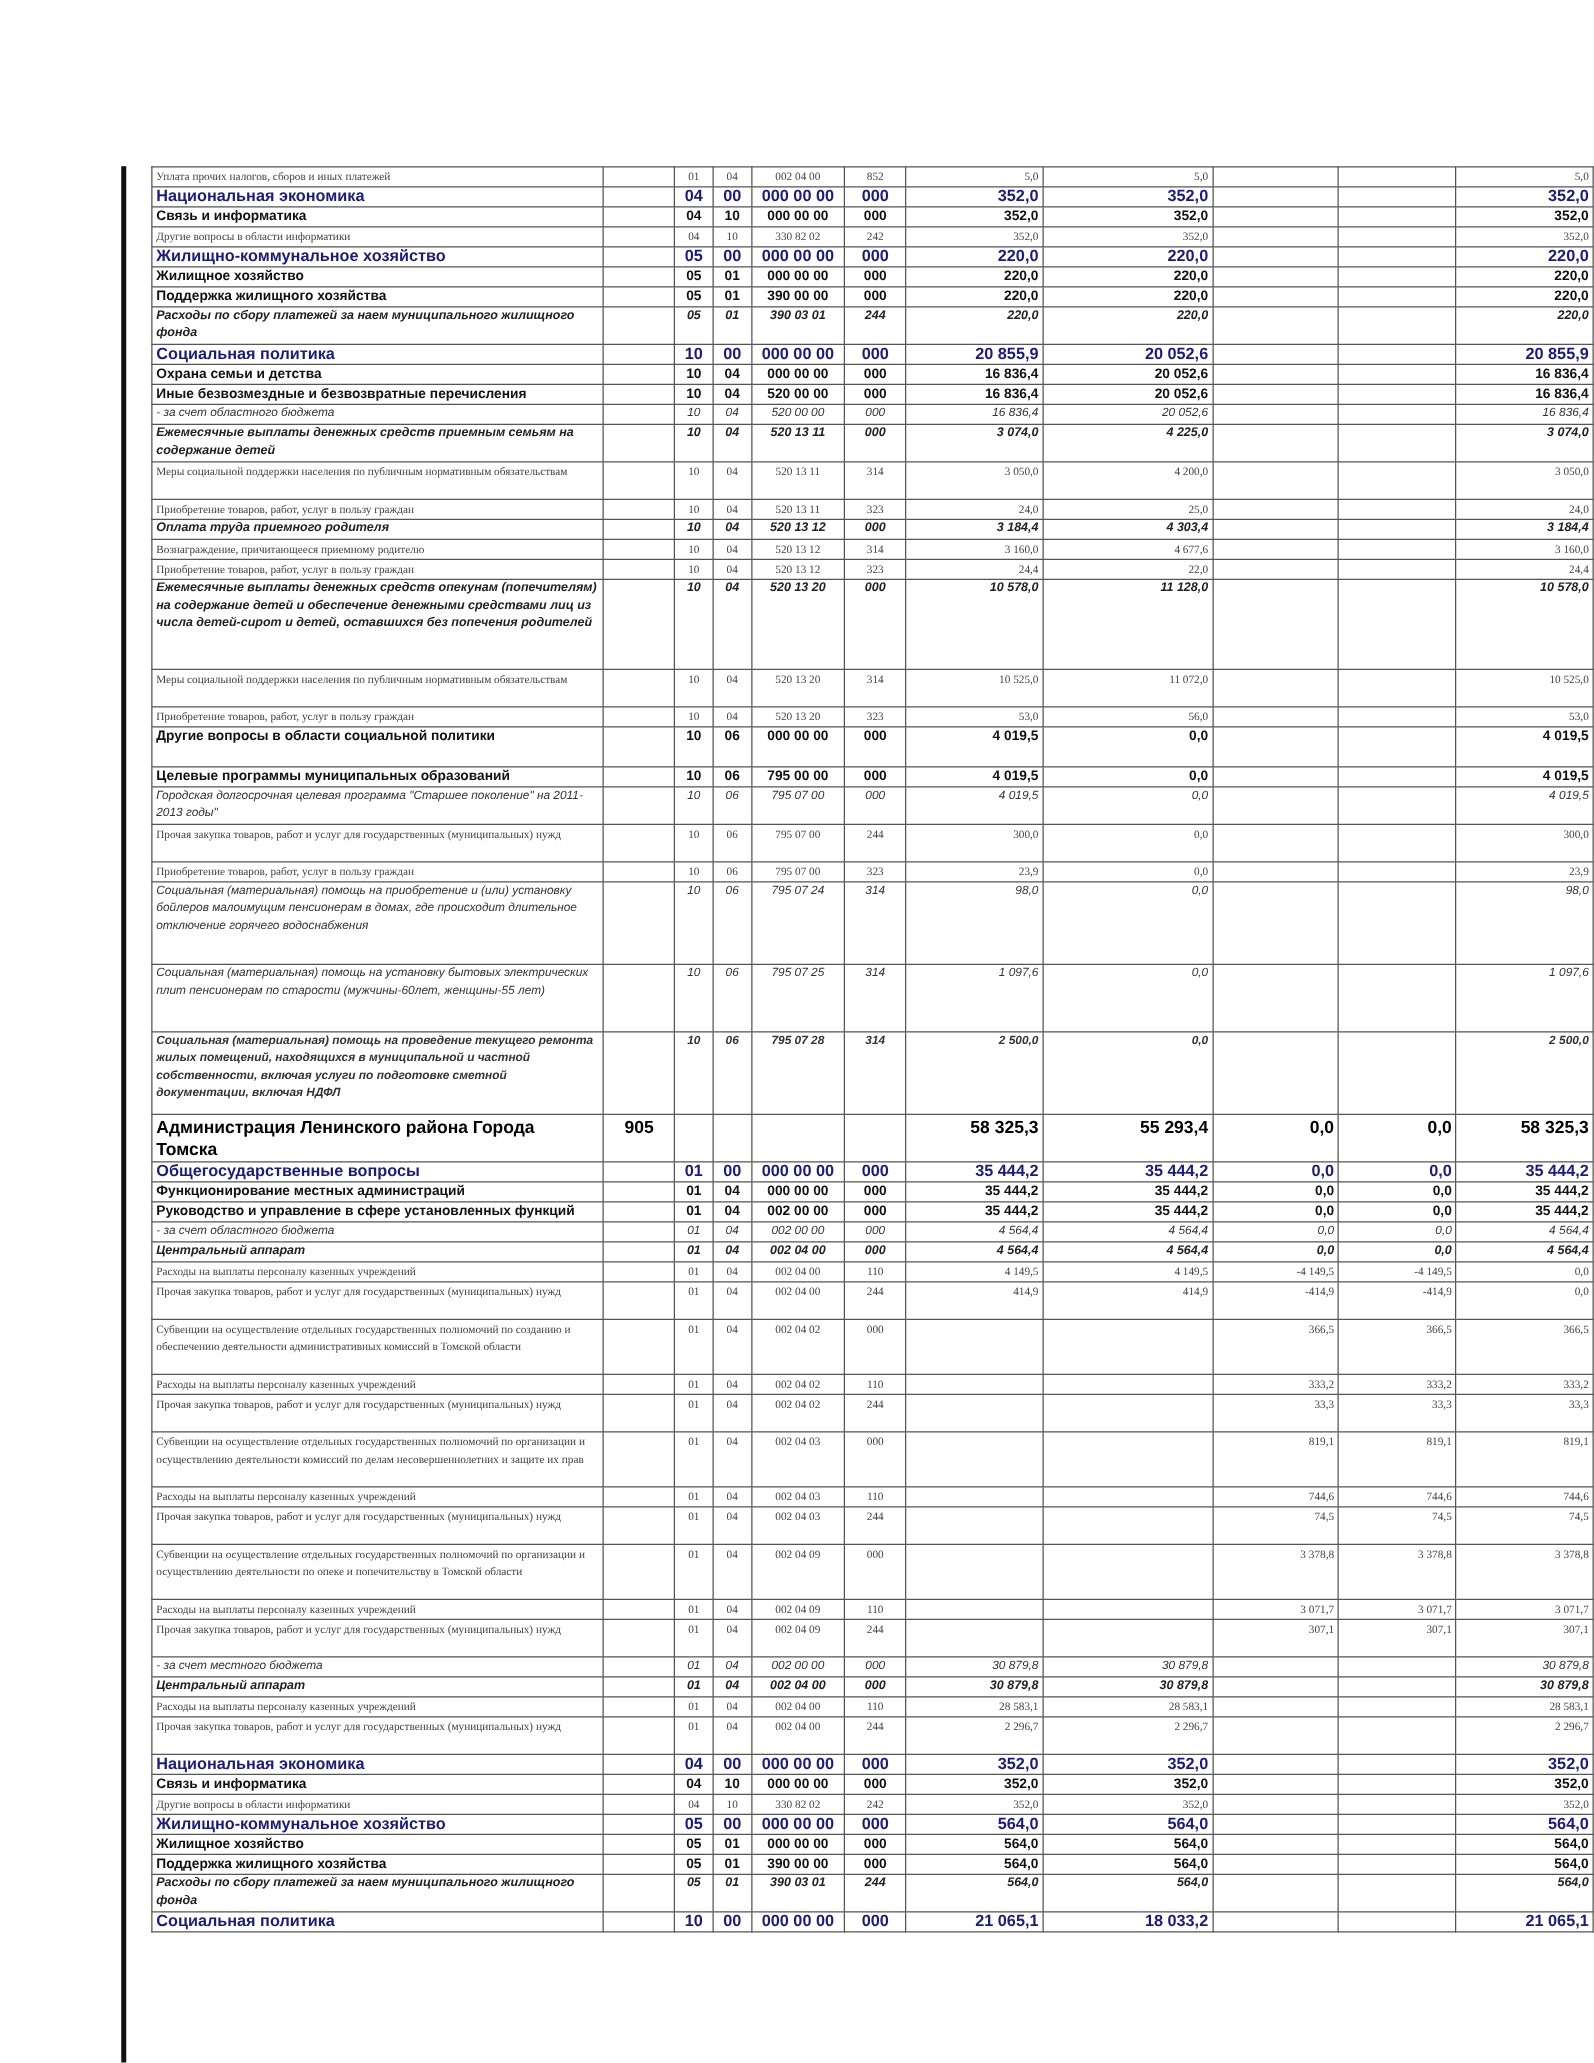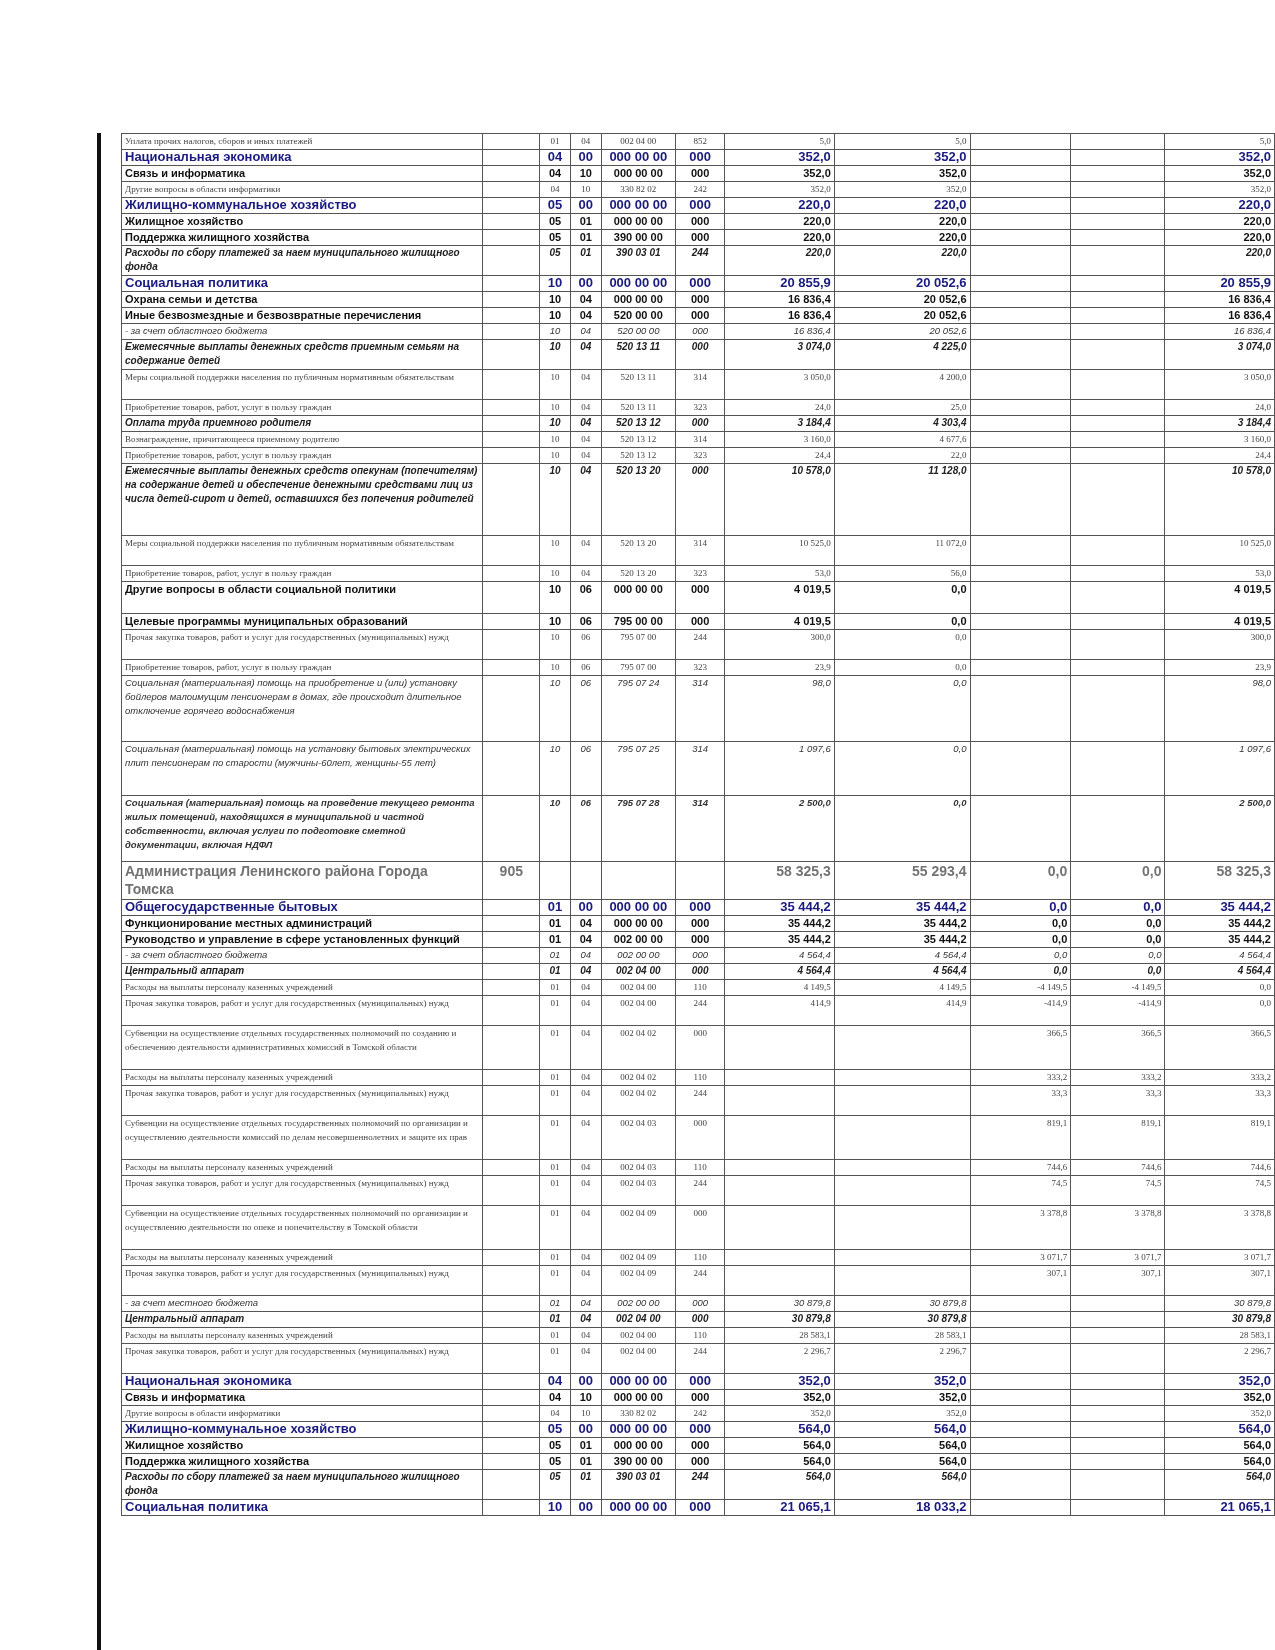--- a/index.html
+++ b/index.html
@@ -22,21 +22,21 @@
   col.c-v5 { width: 100px; }
   td.num { text-align: right; }
   td.code { text-align: center; }
   td.thick-l { border-left: 3px solid #111; }
   td.idx { position: relative; margin-left: 25px; }
   tr.lvl-detail td { font-family: "Liberation Serif", serif; font-size: 9px; color: #444; }
   tr.lvl-italic td { font-style: italic; color: #333; font-size: 9.5px; }
   tr.lvl-bolditalic td { font-style: italic; font-weight: bold; font-size: 10px; color: #222; }
   tr.lvl-bold td { font-weight: bold; font-size: 11px; color: #111; }
   tr.lvl-section td { font-weight: bold; font-size: 13px; color: #1a1a80; }
-  tr.lvl-org td { font-weight: bold; font-size: 14px; color: #737373; line-height: 18px; }
+  tr.lvl-org td { font-weight: bold; font-size: 14px; color: #000000; line-height: 18px; }
   td.name-indent { padding-left: 10px; }
 </style>
 </head>
 <body>
 
 <div class="leftbar"></div>
 
 <table class="budget">
   <colgroup>
     <col class="c-name">
@@ -344,20 +344,33 @@
         <td class="code">10</td>
         <td class="code">06</td>
         <td class="code">795 00 00</td>
         <td class="code">000</td>
         <td class="num">4 019,5</td>
         <td class="num">0,0</td>
         <td class="num thick-l"></td>
         <td class="num"></td>
         <td class="num thick-l">4 019,5</td>
       </tr>
+      <tr class="lvl-italic" style="height: 30px;">
+        <td class="idx"><span>Городская долгосрочная целевая программа "Старшее поколение" на 2011-2013 годы"</span></td>
+        <td class="code"></td>
+        <td class="code">10</td>
+        <td class="code">06</td>
+        <td class="code">795 07 00</td>
+        <td class="code">000</td>
+        <td class="num">4 019,5</td>
+        <td class="num">0,0</td>
+        <td class="num thick-l"></td>
+        <td class="num"></td>
+        <td class="num thick-l">4 019,5</td>
+      </tr>
       <tr class="lvl-detail" style="height: 30px;">
         <td class="idx name-indent"><span>Прочая закупка товаров, работ и услуг для государственных (муниципальных) нужд</span></td>
         <td class="code"></td>
         <td class="code">10</td>
         <td class="code">06</td>
         <td class="code">795 07 00</td>
         <td class="code">244</td>
         <td class="num">300,0</td>
         <td class="num">0,0</td>
         <td class="num thick-l"></td>
@@ -423,21 +436,21 @@
         <td class="code"></td>
         <td class="code"></td>
         <td class="code"></td>
         <td class="num">58 325,3</td>
         <td class="num">55 293,4</td>
         <td class="num thick-l">0,0</td>
         <td class="num">0,0</td>
         <td class="num thick-l">58 325,3</td>
       </tr>
       <tr class="lvl-section" style="height: 16px;">
-        <td class="idx"><span>Общегосударственные бытовых</span></td>
+        <td class="idx"><span>Общегосударственные вопросы</span></td>
         <td class="code"></td>
         <td class="code">01</td>
         <td class="code">00</td>
         <td class="code">000 00 00</td>
         <td class="code">000</td>
         <td class="num">35 444,2</td>
         <td class="num">35 444,2</td>
         <td class="num thick-l">0,0</td>
         <td class="num">0,0</td>
         <td class="num thick-l">35 444,2</td>

